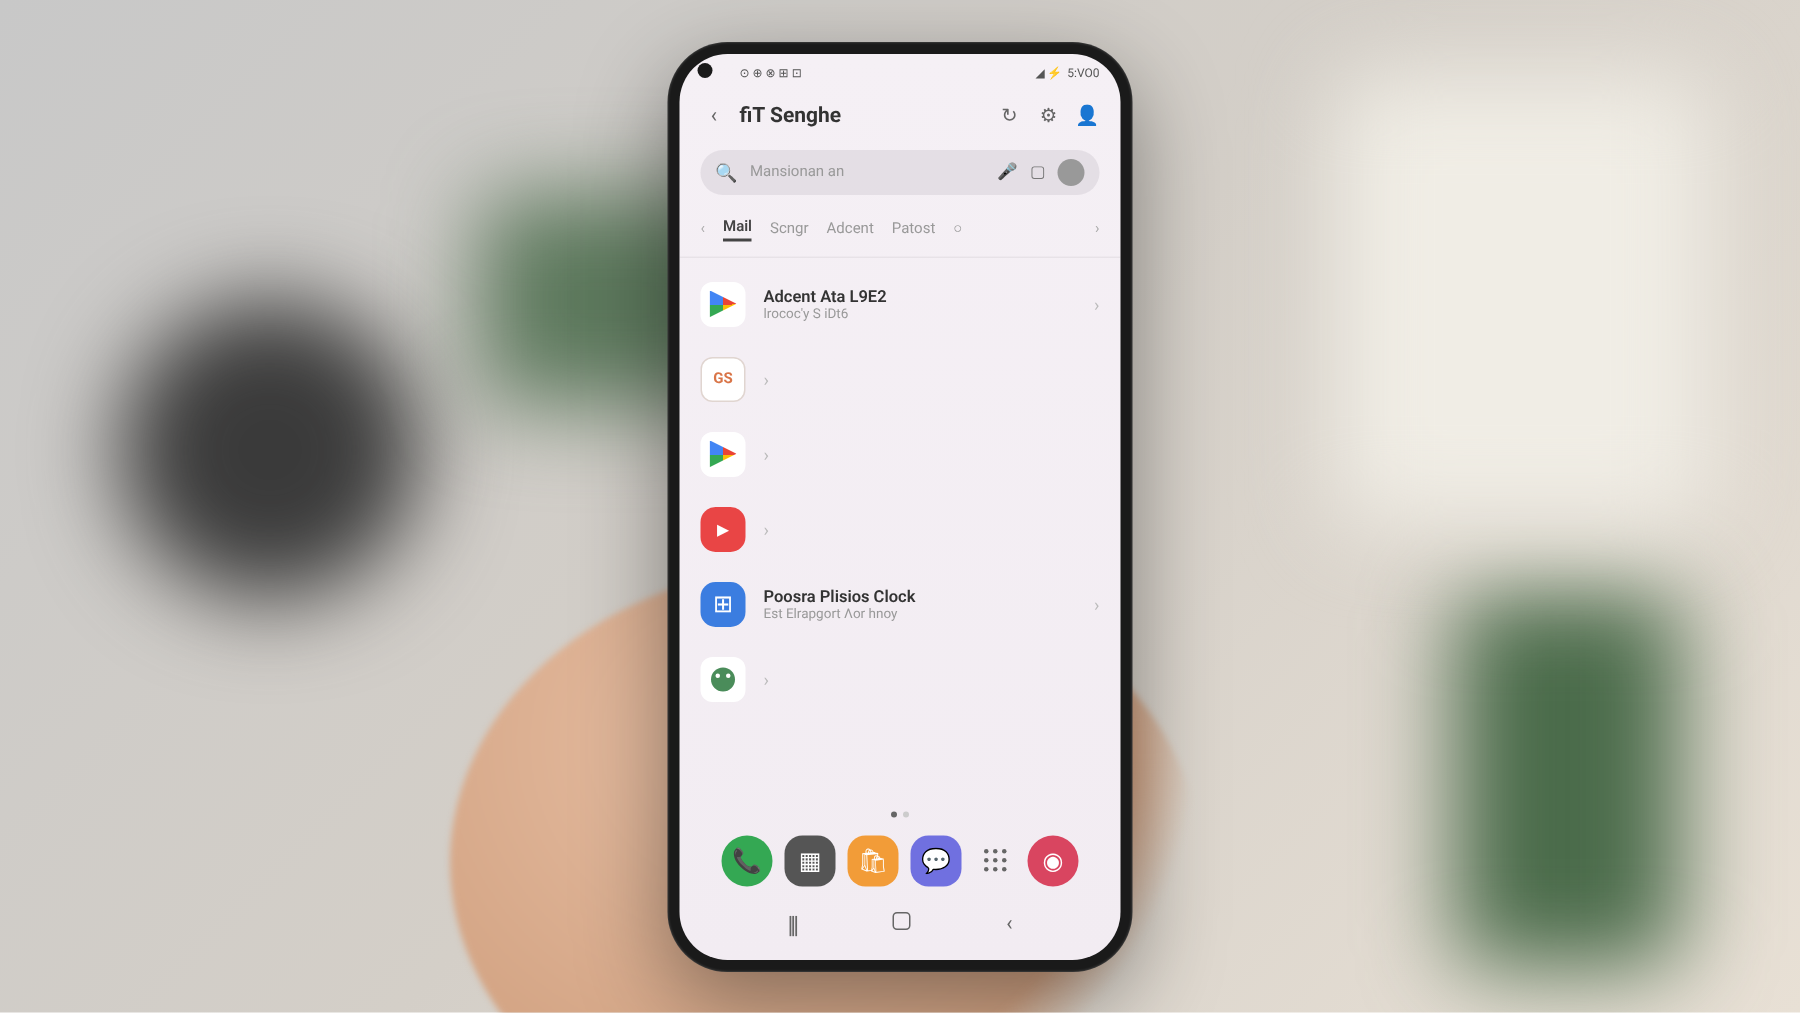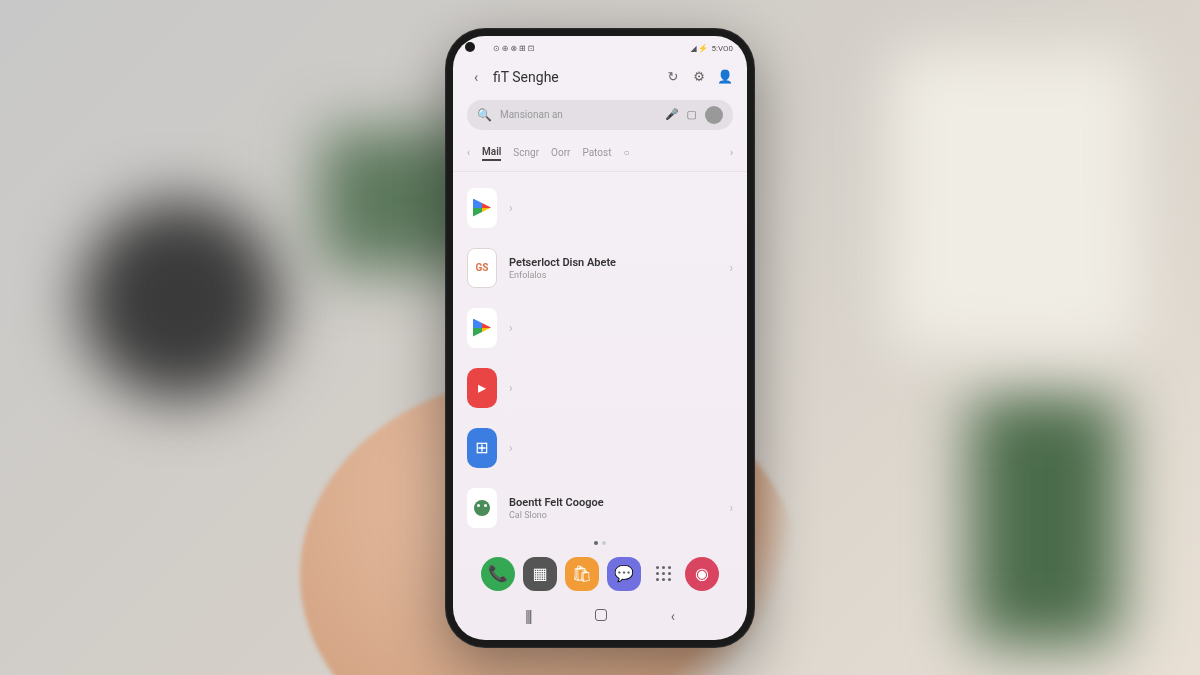--- a/index.html
+++ b/index.html
@@ -34,40 +34,40 @@
     position: relative;
   }
   .camera { position: absolute; top: 14px; left: 20px; width: 10px; height: 10px; background: #1a1a1a; border-radius: 50%; z-index: 20; }
   
   .status-bar { height: 26px; display: flex; justify-content: space-between; align-items: center; padding: 0 14px 0 40px; font-size: 8px; color: #555; }
   .status-left { display: flex; gap: 3px; }
   .status-right { display: flex; gap: 3px; align-items: center; }
   
   .header { display: flex; align-items: center; padding: 6px 14px 10px; gap: 8px; }
   .back-btn { width: 18px; height: 18px; display: flex; align-items: center; justify-content: center; color: #666; font-size: 14px; }
-  .header-title { flex: 1; font-size: 14px; font-weight: 400; color: #333; }
+  .header-title { flex: 1; font-size: 14px; font-weight: 700; color: #333; }
   .header-icons { display: flex; gap: 10px; }
   .header-icon { width: 16px; height: 16px; color: #666; display: flex; align-items: center; justify-content: center; font-size: 13px; }
   
   .search-bar { margin: 4px 14px 10px; background: rgba(180,170,185,0.25); border-radius: 20px; height: 30px; display: flex; align-items: center; padding: 0 10px; gap: 8px; }
   .search-icon { color: #888; font-size: 12px; }
   .search-input { flex: 1; border: none; background: transparent; font-size: 10px; color: #888; outline: none; }
   .search-input::placeholder { color: #999; }
   .mic-icon, .lens-icon { color: #777; font-size: 11px; }
   .avatar { width: 18px; height: 18px; background: #999; border-radius: 50%; }
   
   .tabs { display: flex; align-items: center; padding: 4px 14px 10px; gap: 12px; font-size: 10px; color: #999; border-bottom: 1px solid rgba(0,0,0,0.05); }
   .tab-arrow { color: #aaa; font-size: 10px; }
   .tab { padding: 2px 0; text-align: center; }
   .tab.active { color: #444; font-weight: 600; border-bottom: 2px solid #444; }
   .tab-spacer { flex: 1; }
   
   .list { flex: 1; overflow: hidden; padding: 6px 0; }
   .list-item { display: flex; align-items: center; padding: 10px 14px; gap: 12px; }
-  .item-icon { width: 30px; height: 40px; border-radius: 8px; display: flex; align-items: center; justify-content: center; flex-shrink: 0; }
+  .item-icon { width: 30px; height: 30px; border-radius: 8px; display: flex; align-items: center; justify-content: center; flex-shrink: 0; }
   .item-text { flex: 1; min-width: 0; }
   .item-title { font-size: 11px; font-weight: 600; color: #333; margin-bottom: 1px; white-space: nowrap; overflow: hidden; text-overflow: ellipsis; }
   .item-sub { font-size: 9px; color: #999; white-space: nowrap; overflow: hidden; text-overflow: ellipsis; }
   .item-arrow { color: #bbb; font-size: 12px; }
   
   
   .play-icon { position: relative; background: #fff; }
   .play-tri-multi { background: conic-gradient(from 0deg, #ea4335 0deg 90deg, #fbbc04 90deg 180deg, #34a853 180deg 270deg, #4285f4 270deg 360deg); width: 18px; height: 18px; clip-path: polygon(0 0, 0 100%, 100% 50%); }
   
   .gs-icon { background: #fff; border: 1px solid #e0d5d0; color: #d97548; font-size: 10px; font-weight: 700; }
@@ -134,70 +134,70 @@
       <input class="search-input" placeholder="Mansionan an" style="">
       <span class="mic-icon">🎤</span>
       <span class="lens-icon">▢</span>
       <div class="avatar"></div>
     </div>
 
     <div class="tabs">
       <span class="tab-arrow">‹</span>
       <span class="tab active">Mail</span>
       <span class="tab">Scngr</span>
-      <span class="tab">Oorr</span>
+      <span class="tab">Adcent</span>
       <span class="tab">Patost</span>
       <span class="tab">○</span>
       <span class="tab-spacer"></span>
       <span class="tab-arrow">›</span>
     </div>
 
     <div class="list">
 
       <div class="list-item">
         <div class="item-icon play-icon">
             <div class="play-tri-multi"></div>
           </div>
+        <div class="item-text">
+          <div class="item-title">Adcent Ata L9E2</div>
+          <div class="item-sub">lrococ'y S iDt6</div>
+        </div>
         <span class="item-arrow">›</span>
       </div>
 
       <div class="list-item">
         <div class="item-icon gs-icon">GS</div>
-        <div class="item-text">
-          <div class="item-title">Petserloct Disn Abete</div>
-          <div class="item-sub">Enfolalos</div>
-        </div>
         <span class="item-arrow">›</span>
       </div>
 
       <div class="list-item">
         <div class="item-icon play-icon">
             <div class="play-tri-multi"></div>
           </div>
         <span class="item-arrow">›</span>
       </div>
 
       <div class="list-item">
         <div class="item-icon red-icon">▸</div>
         <span class="item-arrow">›</span>
       </div>
 
       <div class="list-item">
         <div class="item-icon blue-icon">⊞</div>
+        <div class="item-text">
+          <div class="item-title">Poosra Plisios Clock</div>
+          <div class="item-sub">Est Elrapgort Λor hnoy</div>
+        </div>
         <span class="item-arrow">›</span>
       </div>
 
       <div class="list-item">
         <div class="item-icon bot-icon">
             <div class="bot-head"></div>
           </div>
-        <div class="item-text">
-          <div class="item-title">Boentt Felt Coogoe</div>
-          <div class="item-sub">Cal Slono</div>
-        </div>
         <span class="item-arrow">›</span>
       </div>
 
     </div>
 
     <div class="page-dots">
       <div class="dot active"></div>
       <div class="dot"></div>
     </div>
 

